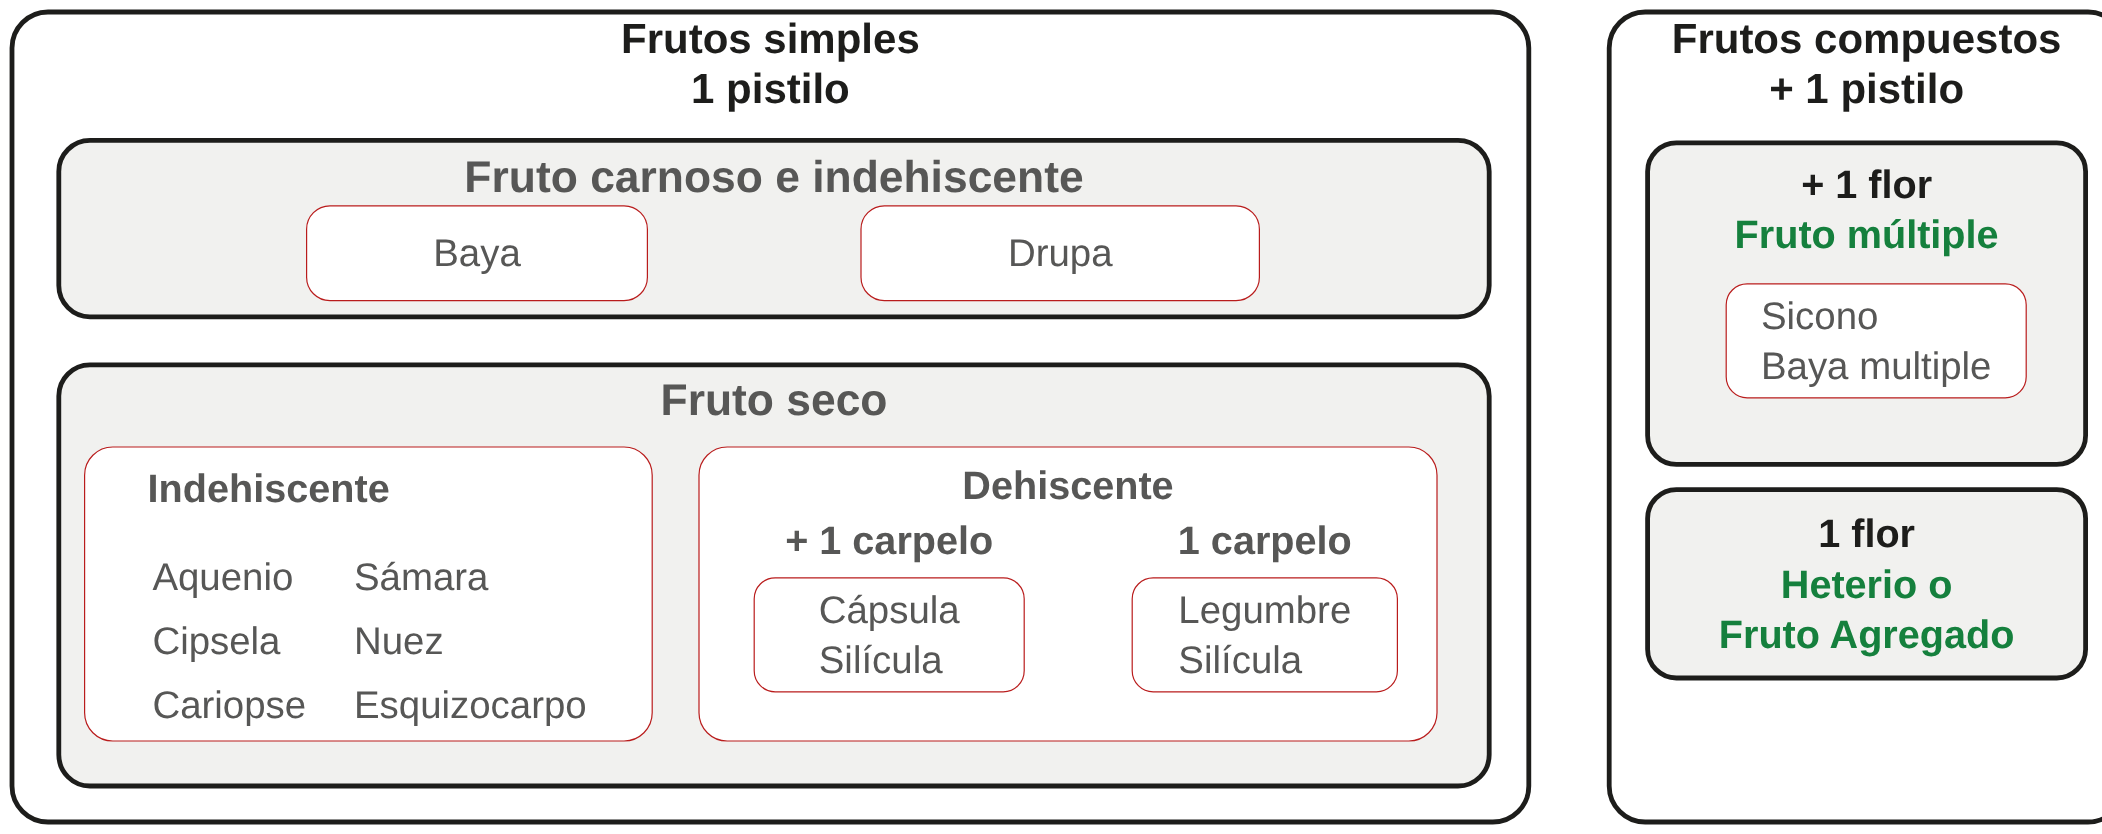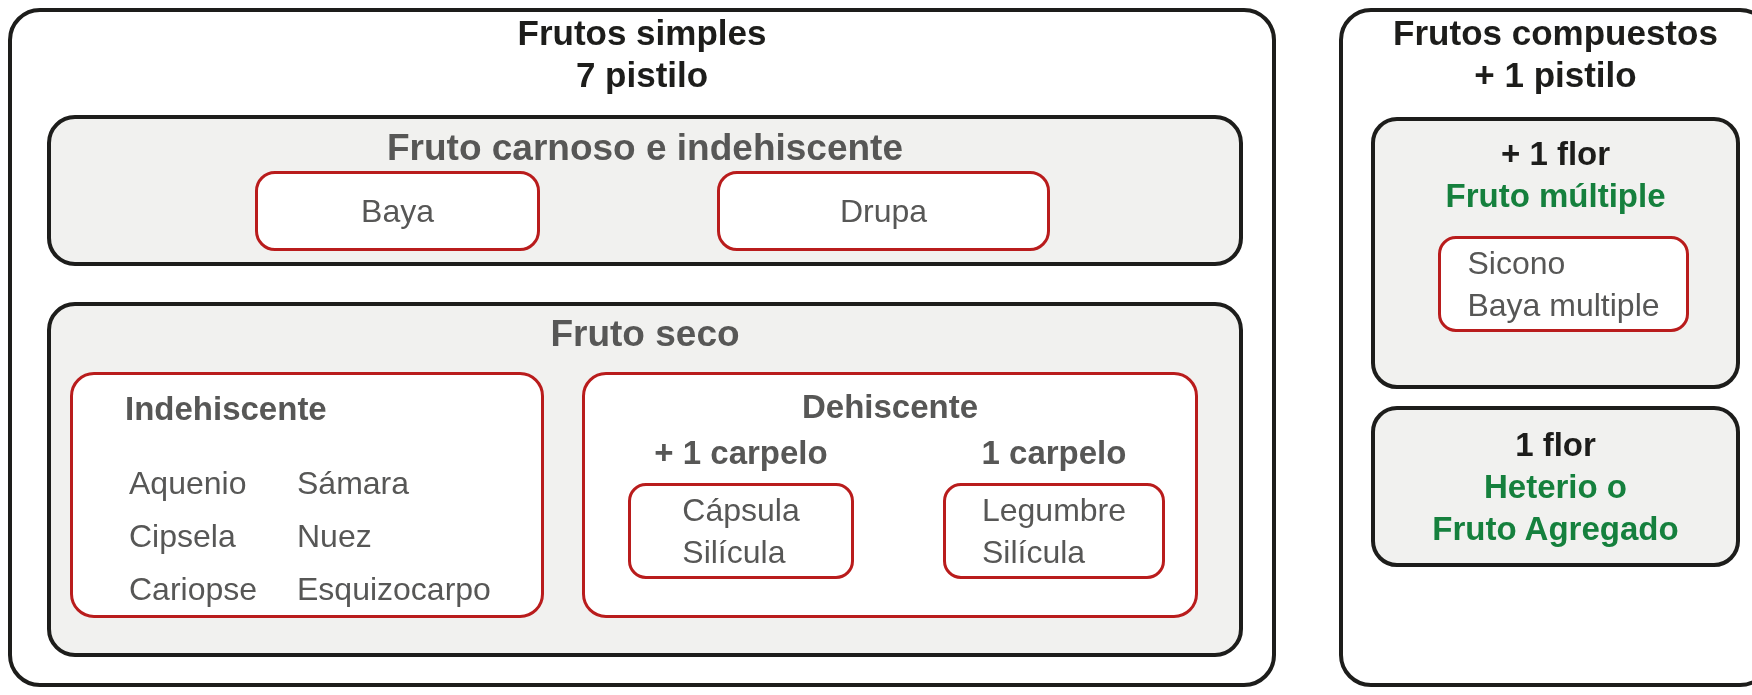--- a/index.html
+++ b/index.html
@@ -20,21 +20,21 @@
   .graybox{
     position:absolute;
     background:#f1f1ef;
     border:4px solid #1d1d1b;
     border-radius:28px;
     box-sizing:border-box;
   }
   .whitebox{
     position:absolute;
     background:#ffffff;
-    border:3px solid #b91c1c;
+    border:1px solid #b91c1c;
     border-radius:20px;
     box-sizing:border-box;
   }
   .title{
     text-align:center;
     font-weight:bold;
     font-size:35px;
     line-height:42px;
     color:#1d1d1b;
     padding-top:0;
@@ -86,21 +86,21 @@
 </style>
 </head>
 <body>
 
 <div id="canvas">
 
   <div class="panel" style="left:8px;top:8px;width:1268px;height:679px;">
 
     <div class="title">
       <div>Frutos simples</div>
-      <div>7 pistilo</div>
+      <div>1 pistilo</div>
     </div>
 
     <div class="graybox" style="left:35px;top:103px;width:1196px;height:151px;">
       <div class="hdr-gray" style="margin-top:7px;">Fruto carnoso e indehiscente</div>
       <div class="whitebox center-flex" style="left:204px;top:52px;width:285px;height:80px;">
         <span class="txt">Baya</span>
       </div>
       <div class="whitebox center-flex" style="left:666px;top:52px;width:333px;height:80px;">
         <span class="txt">Drupa</span>
       </div>

